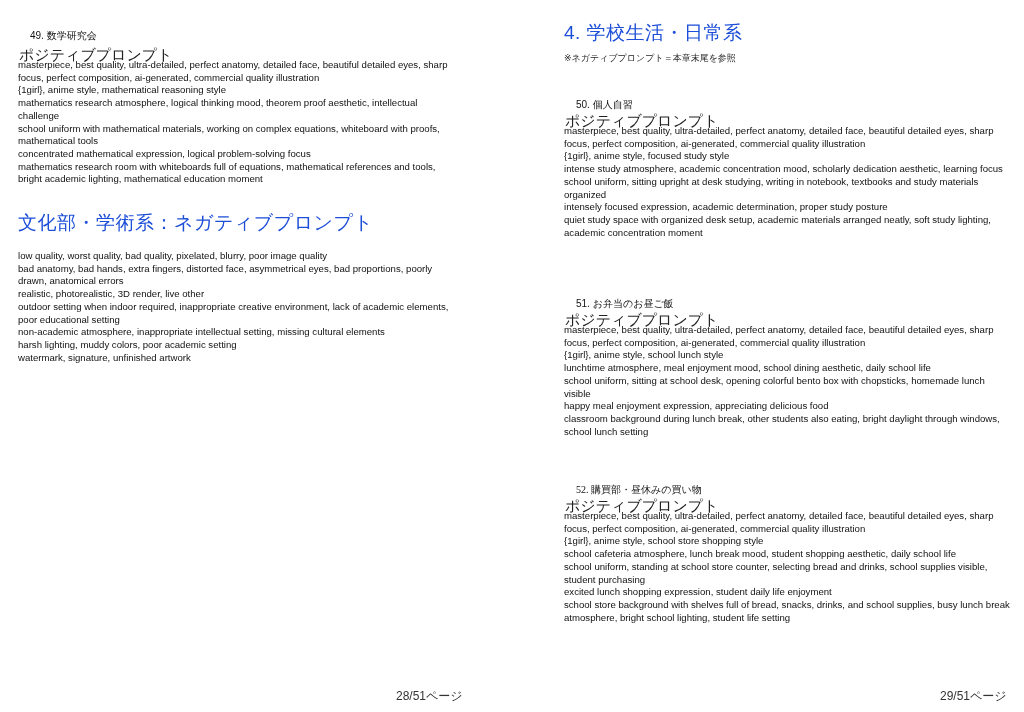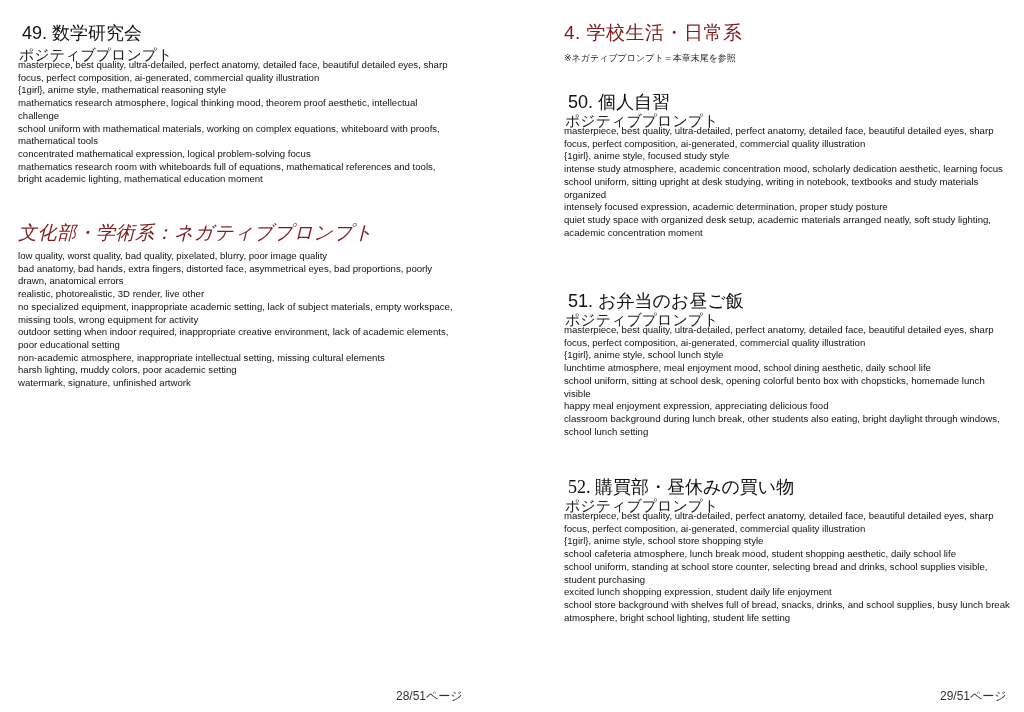--- a/index.html
+++ b/index.html
@@ -1,22 +1,22 @@
 <!DOCTYPE html>
 <html><head>
 <meta charset="utf-8">
 <style>
   html, body { margin: 0; padding: 0; background: #ffffff; }
   body { width: 1024px; height: 712px; position: relative; overflow: hidden;
          font-family: "Liberation Sans", "DejaVu Sans", sans-serif; color: #111; }
   .page { position: absolute; top: 0; height: 712px; }
   .page-left { left: 18px; width: 480px; }
   .page-right { left: 564px; width: 450px; }
-  .h2 { position: absolute; left: 0; font-size: 18px; font-weight: normal; margin: 4px; white-space: nowrap; color: #111; }
-  .h1 { position: absolute; left: 0; font-size: 19px; font-weight: normal; margin: 0; white-space: nowrap; color: #7f1d1d; letter-spacing: 0.5px; }
+  .h2 { position: absolute; left: 0; font-size: 10px; font-weight: normal; margin: 12px; white-space: nowrap; color: #111; }
+  .h1 { position: absolute; left: 0; font-size: 19px; font-weight: normal; margin: 0; white-space: nowrap; color: #1d4ed8; letter-spacing: 0.5px; }
   .label { position: absolute; left: 1px; font-size: 15px; white-space: nowrap; color: #222; }
   .note { position: absolute; left: 0; font-size: 9px; white-space: nowrap; color: #222; }
   .body { position: absolute; left: 0; font-size: 9.6px; line-height: 12.7px; color: #111; }
   .body .line { display: block; }
   .pager { position: absolute; top: 688px; font-size: 12px; color: #333; white-space: nowrap; }
 </style>
 </head>
 <body>
 
 <div class="page page-left">
@@ -24,26 +24,25 @@
   <div class="label" style="top:46px;">ポジティブプロンプト</div>
   <div class="body" style="top:59px; width:440px;">
     <span class="line">masterpiece, best quality, ultra-detailed, perfect anatomy, detailed face, beautiful detailed eyes, sharp focus, perfect composition, ai-generated, commercial quality illustration</span>
     <span class="line">{1girl}, anime style, mathematical reasoning style</span>
     <span class="line">mathematics research atmosphere, logical thinking mood, theorem proof aesthetic, intellectual challenge</span>
     <span class="line">school uniform with mathematical materials, working on complex equations, whiteboard with proofs, mathematical tools</span>
     <span class="line">concentrated mathematical expression, logical problem-solving focus</span>
     <span class="line">mathematics research room with whiteboards full of equations, mathematical references and tools, bright academic lighting, mathematical education moment</span>
   </div>
 
-  <h1 class="h1" style="top:220px;font-style:italic;">文化部・学術系：ネガティブプロンプト</h1>
+  <h1 class="h1" style="top:210px;">文化部・学術系：ネガティブプロンプト</h1>
   <div class="body" style="top:250px; width:445px;">
     <span class="line">low quality, worst quality, bad quality, pixelated, blurry, poor image quality</span>
     <span class="line">bad anatomy, bad hands, extra fingers, distorted face, asymmetrical eyes, bad proportions, poorly drawn, anatomical errors</span>
     <span class="line">realistic, photorealistic, 3D render, live other</span>
-    <span class="line">no specialized equipment, inappropriate academic setting, lack of subject materials, empty workspace, missing tools, wrong equipment for activity</span>
     <span class="line">outdoor setting when indoor required, inappropriate creative environment, lack of academic elements, poor educational setting</span>
     <span class="line">non-academic atmosphere, inappropriate intellectual setting, missing cultural elements</span>
     <span class="line">harsh lighting, muddy colors, poor academic setting</span>
     <span class="line">watermark, signature, unfinished artwork</span>
   </div>
 </div>
 <div class="pager" style="left:396px;">28/51ページ</div>
 
 <div class="page page-right">
   <h1 class="h1" style="top:20px;">4. 学校生活・日常系</h1>

